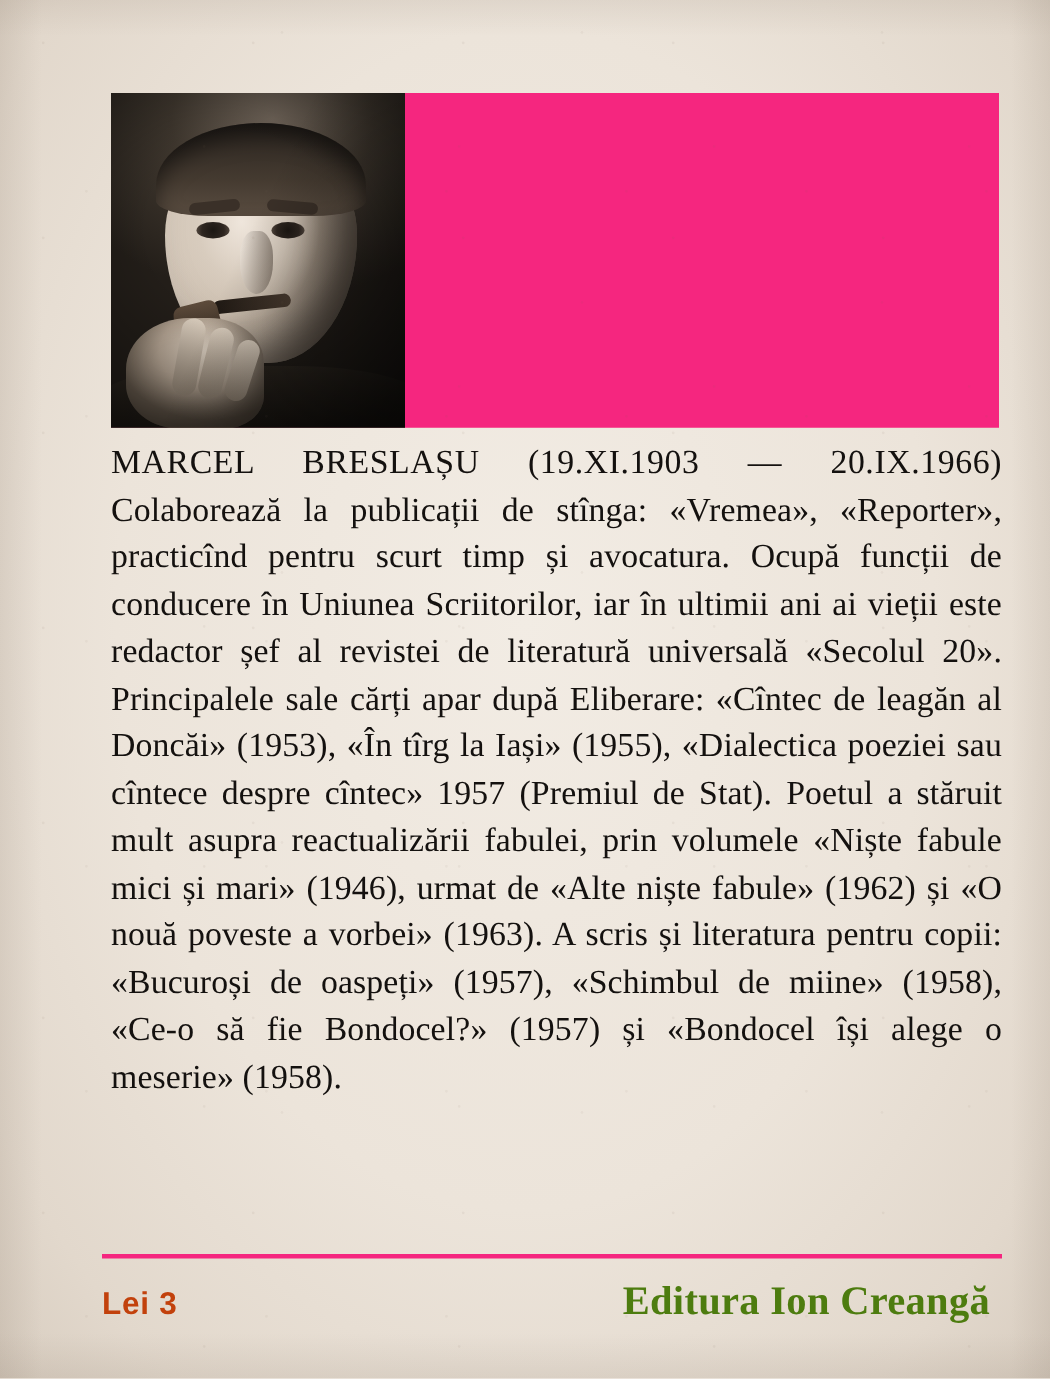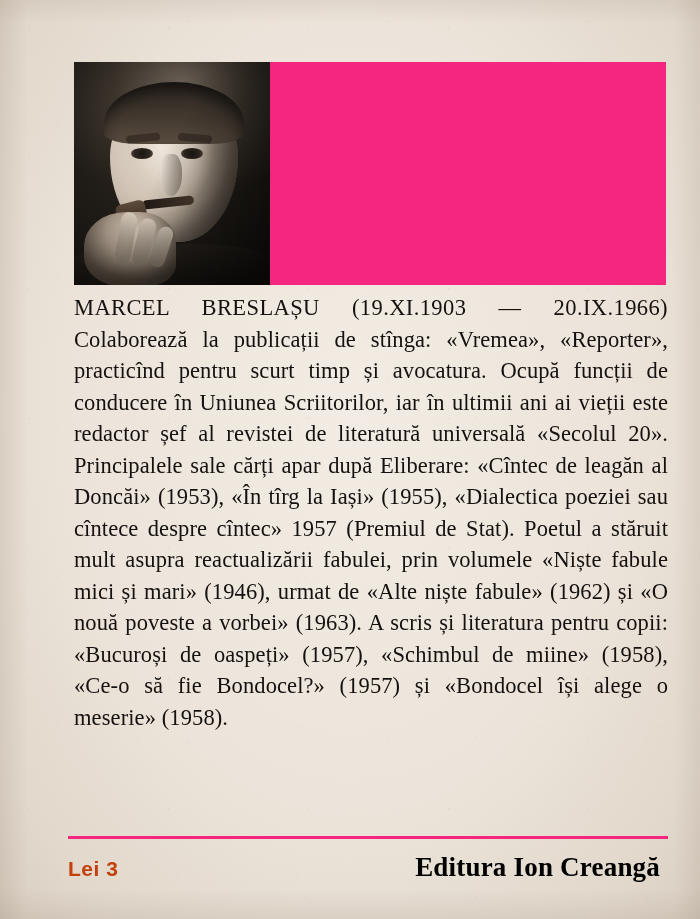--- a/index.html
+++ b/index.html
@@ -207,21 +207,21 @@
     font-family: "Liberation Sans", sans-serif;
     font-size: 21px;
     font-weight: bold;
     color: #c2410c;
     letter-spacing: 0.5px;
   }
   .publisher {
     font-family: "Liberation Serif", serif;
     font-size: 27px;
     font-weight: bold;
-    color: #000000;
+    color: #4d7c0f;
     letter-spacing: 0.2px;
     padding-right: 8px;
   }
 
   
   .speckle {
     position: absolute;
     inset: 0;
     pointer-events: none;
     opacity: 0.30;

